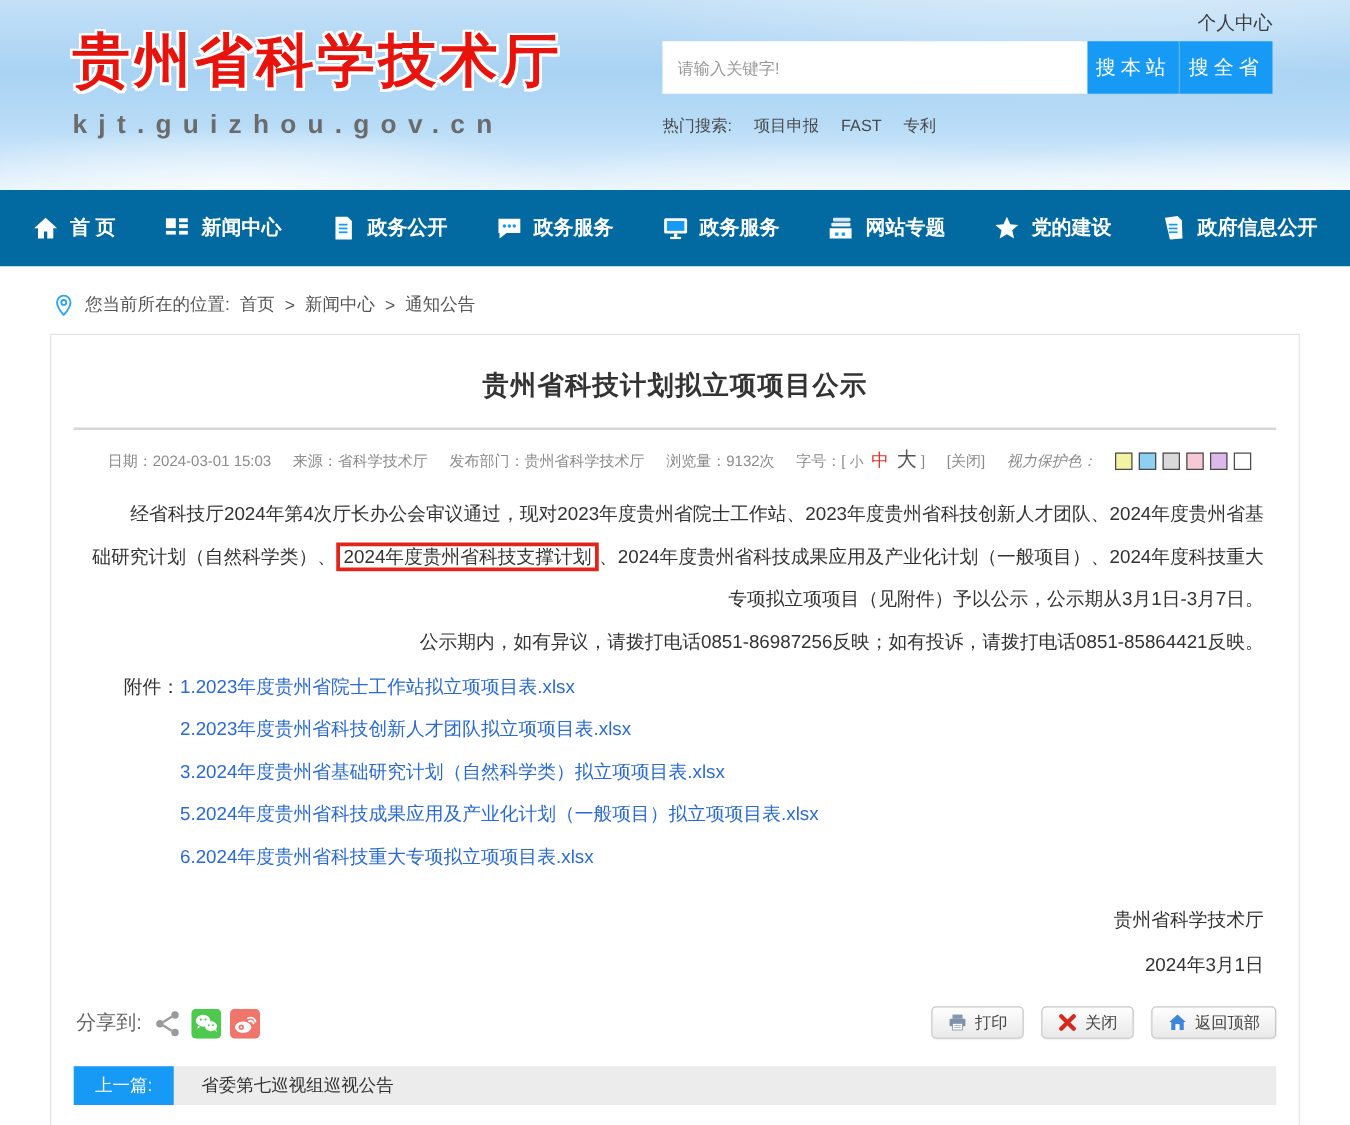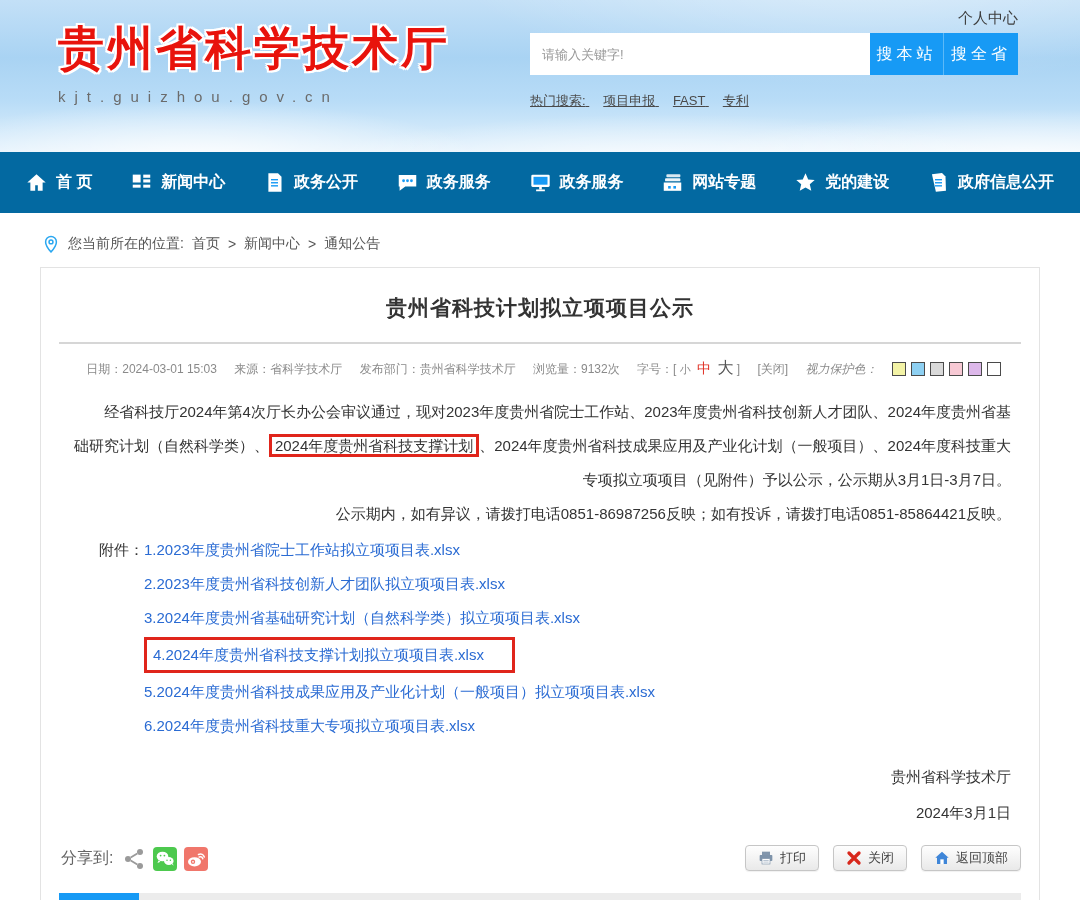--- a/index.html
+++ b/index.html
@@ -15,36 +15,36 @@
       radial-gradient(ellipse 460px 70px at 95% 104%, rgba(255,255,255,.85), rgba(255,255,255,0) 70%),
       radial-gradient(ellipse 700px 220px at 80% -30%, rgba(255,255,255,.45), rgba(255,255,255,0) 60%),
       linear-gradient(180deg,#c3e0f7 0%,#a9d3f3 38%,#b8dcf7 66%,#e2f1fc 100%);
   }
   .logo-block{ position:absolute; left:58px; top:18px; }
   .logo-title{
     font-size:46px; font-weight:900; letter-spacing:3px; color:#e8130c;
     text-shadow:-2px 0 0 #fff,2px 0 0 #fff,0 -2px 0 #fff,0 2px 0 #fff,
       -2px -2px 0 #fff,2px 2px 0 #fff,-2px 2px 0 #fff,2px -2px 0 #fff;
   }
-  .logo-url{ margin-top:8px; font-size:15px; font-weight:normal; color:#6b6b6b; letter-spacing:9px; }
+  .logo-url{ margin-top:8px; font-size:21px; font-weight:bold; color:#6b6b6b; letter-spacing:9px; }
 
   .personal-center{ position:absolute; right:62px; top:9px; font-size:15px; color:#3c3c3c; cursor:pointer; }
 
   .search-area{ position:absolute; left:530px; top:33px; display:flex; }
   .search-input{
     width:340px; height:42px; border:none; outline:none; background:#fff;
     font-size:13px; padding:0 12px; color:#333;
   }
   .search-input::placeholder{ color:#999; }
   .search-btn{
     width:74px; height:42px; border:none; background:#179af5; color:#fff;
     font-size:16px; letter-spacing:4px; cursor:pointer;
   }
   .search-btn.site{ border-right:1px solid #5cb9f8; }
-  .hot-search{ position:absolute; left:530px; top:92px; font-size:13px; color:#4a4a4a;text-decoration:underline; }
+  .hot-search{ position:absolute; left:530px; top:92px; font-size:13px; color:#4a4a4a; }
   .hot-search .hs-label{ color:#4a4a4a; }
   .hot-search .hs-item{ margin-left:14px; cursor:pointer; }
 
   
   .main-nav{
     width:1080px; height:61px; background:#0369a1;
     display:flex; align-items:center; justify-content:space-between; padding:0 26px;
   }
   .nav-item{ display:flex; align-items:center; gap:9px; cursor:pointer; }
   .nav-item .nico{ width:21px; height:21px; display:inline-flex; }
@@ -261,21 +261,20 @@
     <p class="para"><span>经省科技厅2024年第4次厅长办公会审议通过，现对2023年度贵州省院士工作站、2023年度贵州省科技创新人才团队、2024年度贵州省基础研究计划（自然科学类）、</span><span class="hl-box">2024年度贵州省科技支撑计划</span><span>、2024年度贵州省科技成果应用及产业化计划（一般项目）、2024年度科技重大专项拟立项项目（见附件）予以公示，公示期从3月1日-3月7日。</span></p>
     <p class="para">公示期内，如有异议，请拨打电话0851-86987256反映；如有投诉，请拨打电话0851-85864421反映。</p>
 
     <div class="attach-block">
       <div class="attach-row">
         <span class="attach-label para" style="text-indent:2em">附件：</span>
         <span class="attach-links">
           <a class="attach-link">1.2023年度贵州省院士工作站拟立项项目表.xlsx</a>
           <a class="attach-link">2.2023年度贵州省科技创新人才团队拟立项项目表.xlsx</a>
           <a class="attach-link">3.2024年度贵州省基础研究计划（自然科学类）拟立项项目表.xlsx</a>
-          <span style="display:block"><a class="attach-link boxed">4.2024年度贵州省科技支撑计划拟立项项目表.xlsx</a></span>
           <a class="attach-link">5.2024年度贵州省科技成果应用及产业化计划（一般项目）拟立项项目表.xlsx</a>
           <a class="attach-link">6.2024年度贵州省科技重大专项拟立项项目表.xlsx</a>
         </span>
       </div>
     </div>
 
     <div class="signature">
       <div>贵州省科学技术厅</div>
       <div>2024年3月1日</div>
     </div>

